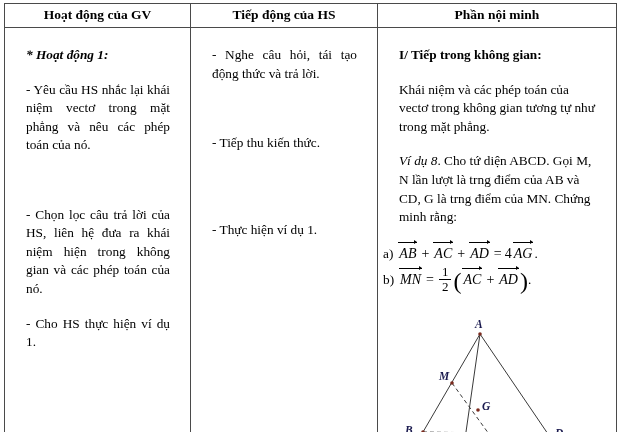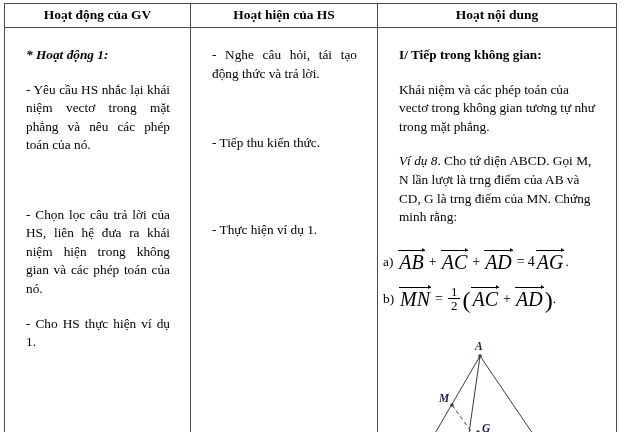--- a/index.html
+++ b/index.html
@@ -76,23 +76,23 @@
     margin: 0;
     padding: 2px 0 1px 0;
     font-size: 13.3px;
     line-height: 18.6px;
   }
   .mlabel { padding-right: 4px; }
   .vec {
     position: relative;
     display: inline-block;
     font-style: italic;
-    font-size: 20px;
+    font-size: 14px;
     padding: 0 1px;
-    margin: 8px 1px;
+    margin: 0 1px;
   }
   .vec::before {
     content: "";
     position: absolute;
     left: 0px;
     right: 0px;
     top: -3px;
     height: 1px;
     background: #000;
   }
@@ -155,22 +155,22 @@
 <div class="page">
   <table class="lesson-table">
     <colgroup>
       <col class="col1">
         <col class="col2">
         <col class="col3">
     </colgroup>
     <thead>
       <tr>
         <th class="col-head">Hoạt động của GV</th>
-        <th class="col-head">Hoạt hiện của HS</th>
-        <th class="col-head">Hoạt nội dung</th>
+        <th class="col-head">Tiếp động của HS</th>
+        <th class="col-head">Phần nội minh</th>
       </tr>
     </thead>
     <tbody>
       <tr>
 
         <td>
           <div class="cell-inner just">
             <p class="ln bi">* Hoạt động 1:</p>
             <p class="ln">- Yêu cầu HS nhắc lại khái niệm vectơ trong mặt phẳng và nêu các phép toán của nó.</p>
             <p class="gap"></p>

